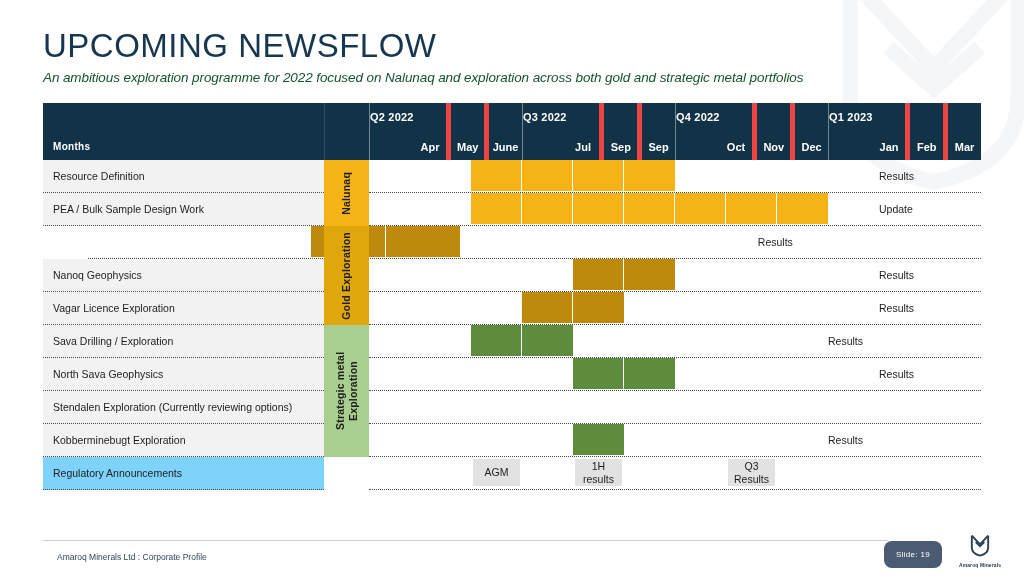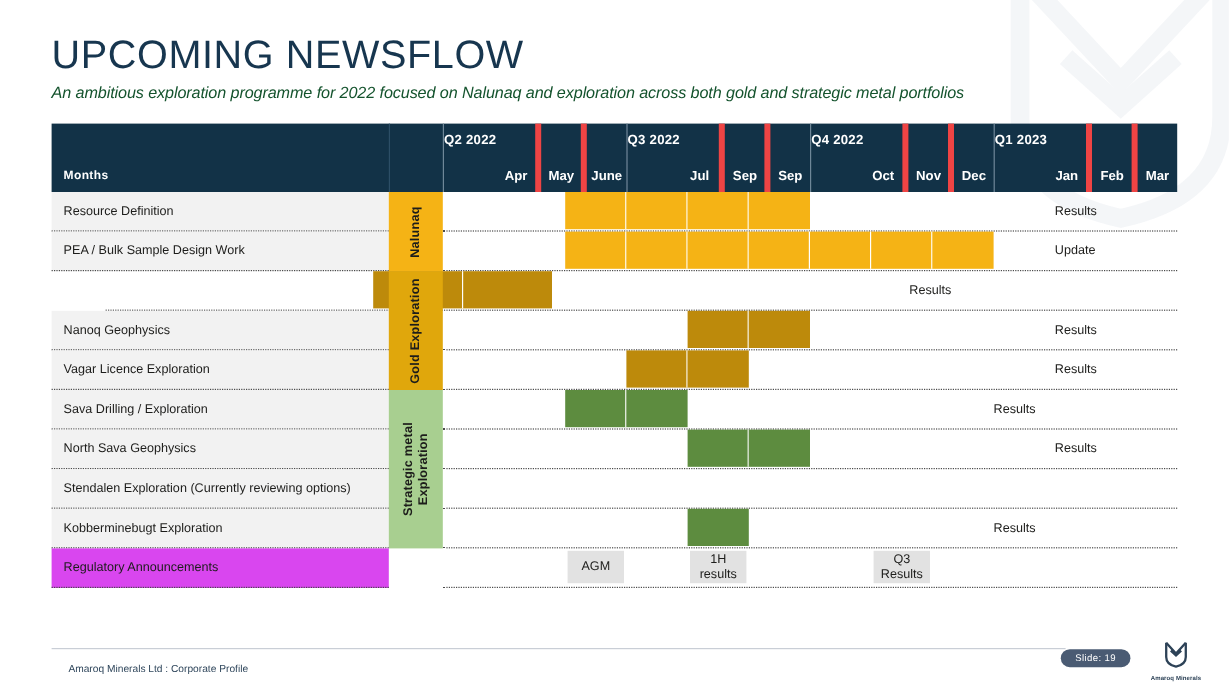--- a/index.html
+++ b/index.html
@@ -61,21 +61,21 @@
 
   
   .tbody{position:relative;}
   .trow{display:flex;height:33px;position:relative;}
   .trow .cell-label{
     width:281px;background:#f2f2f2;box-sizing:border-box;
     display:flex;align-items:center;padding-left:10px;
     font-size:10.5px;color:#1d1d1b;
     border-bottom:1px dotted #4a4a4a;
   }
-  .trow.shaded .cell-label{background:#d946ef;}
+  .trow.shaded .cell-label{background:#7dd3fc;}
   .trow .cell-cat{
     width:45px;box-sizing:border-box;position:relative;
   }
   .trow .grid{
     flex:1;display:flex;position:relative;
     border-bottom:1px dotted #4a4a4a;
   }
   .gcell{flex:1;position:relative;}
 
   .bar{
@@ -109,21 +109,21 @@
   }
 
   
   .footrule{
     position:absolute;left:43px;top:540px;width:845px;height:1px;background:#c9ced6;
   }
   .footnote{
     position:absolute;left:57px;top:552px;font-size:8.5px;color:#30475c;
   }
   .slidebadge{
-    position:absolute;left:884px;top:541px;width:58px;height:15px;border-radius:8px;
+    position:absolute;left:884px;top:541px;width:58px;height:27px;border-radius:8px;
     background:#4a5b73;color:#ffffff;font-size:8px;
     display:flex;align-items:center;justify-content:center;letter-spacing:.3px;
   }
   .footlogo{position:absolute;left:950px;top:533px;width:60px;text-align:center;}
   .footlogo .fname{font-size:5px;color:#2d4257;font-weight:bold;letter-spacing:.1px;margin-top:1px;}
 </style>
 </head>
 <body>
 
 <div class="slide">

